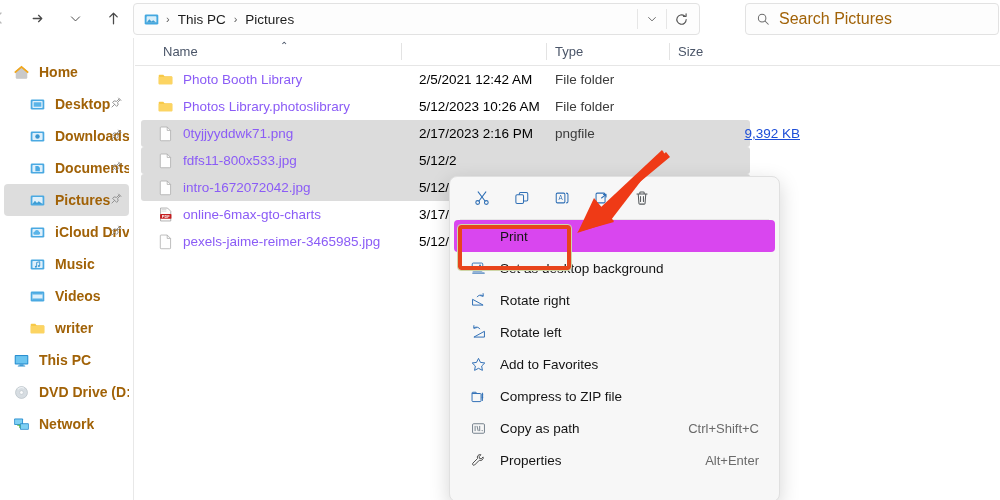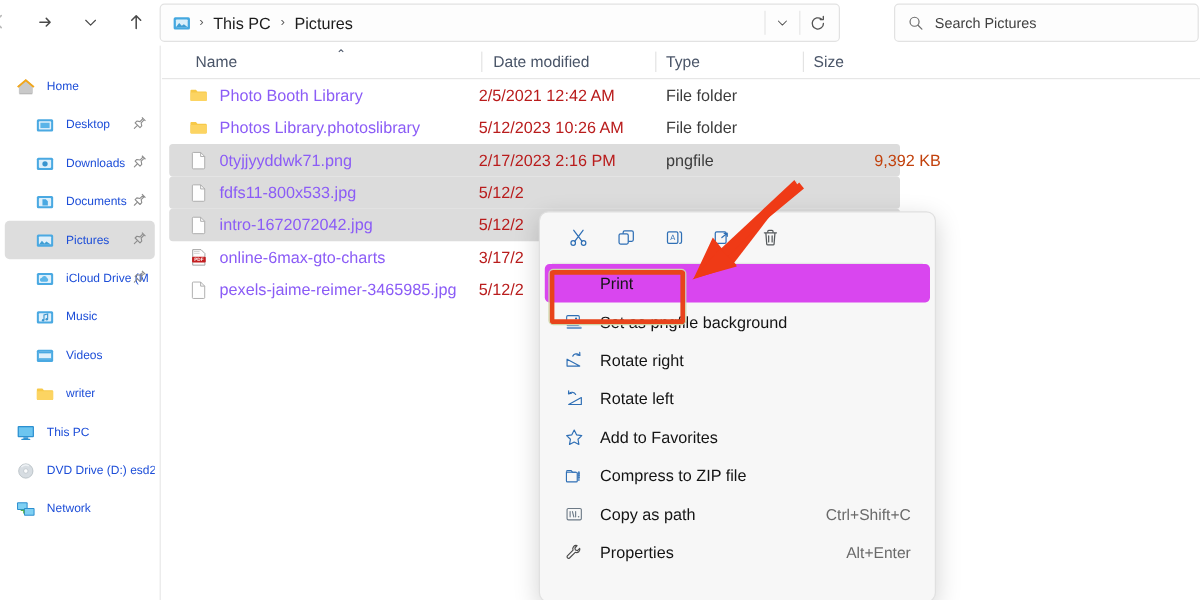--- a/index.html
+++ b/index.html
@@ -26,53 +26,53 @@
   .crumb{font-size:13.5px;color:#1d1d1d;padding:0 2px;white-space:nowrap;}
   .crumbsep{color:#5a5a5a;font-size:11px;padding:0 6px;display:flex;align-items:center;}
   .addr-right{margin-left:auto;display:flex;align-items:center;}
   .addr-btn{width:28px;height:28px;display:flex;align-items:center;justify-content:center;
             color:#555;}
   .addr-div{width:1px;height:20px;background:#e6e6e6;}
 
   .searchbox{position:absolute;left:745px;top:3px;width:252px;height:30px;
      background:#fdfdfd;border:1px solid #e2e2e2;border-radius:4px;display:flex;align-items:center;}
   .searchbox .sicon{margin-left:10px;display:flex;color:#6b6b6b;}
-  .searchbox .sph{margin-left:9px;font-size:12px;color:#404040;}
+  .searchbox .sph{margin-left:9px;font-size:16px;color:#a16207;}
 
   
   .sidebar{position:absolute;left:0;top:38px;width:134px;height:462px;background:#fff;
      border-right:1px solid #e8e8e8;padding-top:18px;box-sizing:border-box;}
   .navitem{position:relative;height:32px;display:flex;align-items:center;
      margin:0 4px;border-radius:4px;padding-left:8px;box-sizing:border-box;}
   .navitem.indent{padding-left:24px;}
   .navitem.sel{background:#dddddd;}
   .navitem .ico{width:18px;height:18px;flex:0 0 18px;display:flex;align-items:center;justify-content:center;}
-  .navitem .lbl{margin-left:9px;font-size:10px;color:#1d4ed8;white-space:nowrap;
-     overflow:hidden;}
+  .navitem .lbl{margin-left:9px;font-size:14px;color:#a16207;white-space:nowrap;
+     overflow:hidden;font-weight:bold;}
   .pin{position:absolute;right:6px;top:50%;transform:translateY(-50%);color:#8d8d8d;}
 
   
   .pane{position:absolute;left:135px;top:38px;width:865px;height:462px;background:#fff;}
   .colhead{position:relative;height:27px;border-bottom:1px solid #e6e6e6;}
   .col{position:absolute;top:0;height:27px;display:flex;align-items:center;
        font-size:13px;color:#4a5568;}
   .colsep{position:absolute;top:5px;width:1px;height:17px;background:#e3e3e3;}
   .sortcaret{position:absolute;top:2px;color:#4a5568;font-size:10px;}
 
   .rows{position:relative;}
   .row{position:relative;height:27px;}
   .row .hl{position:absolute;left:6px;top:0;width:609px;height:27px;border-radius:3px;}
   .row.selected .hl{background:#dcdcdc;}
   .cell{position:absolute;top:0;height:27px;display:flex;align-items:center;font-size:13.5px;}
   .c-name{left:22px;color:#8b5cf6;}
   .c-name .fico{width:17px;flex:0 0 17px;display:flex;align-items:center;justify-content:center;}
   .c-name .ftxt{margin-left:9px;white-space:nowrap;}
-  .c-date{left:264px;color:#b91c1c;text-align:center;}
+  .c-date{left:284px;color:#000000;text-align:center;}
   .c-type{left:420px;color:#3c3c3c;}
-  .c-size{left:544px;width:105px;justify-content:flex-end;color:#c2410c;}
+  .c-size{left:560px;width:105px;justify-content:flex-end;color:#1d4ed8;text-decoration:underline;}
 
   
   .ctxmenu{position:absolute;left:449px;top:176px;width:329px;height:324px;
      background:#f7f7f7;border:1px solid #e0e0e0;border-radius:8px;
      box-shadow:0 6px 20px rgba(0,0,0,.17);overflow:hidden;}
   .ctxtools{height:42px;display:flex;align-items:center;padding-left:12px;gap:0px;}
   .ctxtool{width:40px;height:32px;display:flex;align-items:center;justify-content:center;
      color:#2f6fb5;border-radius:4px;}
   .ctxdiv{height:1px;background:#e6e6e6;margin:0 10px;}
   .ctxitem{position:relative;height:32px;display:flex;align-items:center;
@@ -306,21 +306,20 @@
         </span>
         <span class="lbl">Network</span>
       </div>
     </div>
 
   <div class="pane">
     <div class="colhead">
       <div class="col" style="left:28px;">Name</div>
       <div class="sortcaret" style="left:145px;">⌃</div>
       <div class="colsep" style="left:266px;"></div>
-      <div class="col" style="left:276px;">Date modified</div>
       <div class="colsep" style="left:411px;"></div>
       <div class="col" style="left:420px;">Type</div>
       <div class="colsep" style="left:534px;"></div>
       <div class="col" style="left:543px;">Size</div>
     </div>
     <div class="rows" id="filerows">
         <div class="row">
           <div class="hl"></div>
           <div class="cell c-name">
             <span class="fico">
@@ -475,21 +474,21 @@
         </div>
         <div class="ctxitem">
           <span class="mi">
             <svg width="17" height="17" viewBox="0 0 20 20">
               <rect x="2.6" y="3.6" width="12.4" height="9.4" rx="1.2" fill="none" stroke="#2f6fb5" stroke-width="1.1"></rect>
               <path d="M3.6 12 L6.8 8.2 L9 10.6 L11.2 8.2 L14 12 Z" fill="#2f6fb5"></path>
               <circle cx="11.8" cy="6.4" r="1.1" fill="#2f6fb5"></circle>
               <rect x="2.6" y="14.4" width="14.8" height="2.2" rx="1" fill="#2f6fb5" opacity=".65"></rect>
             </svg>
           </span>
-          <span class="ml">Set as pngfile background</span>
+          <span class="ml">Set as desktop background</span>
         </div>
         <div class="ctxitem">
           <span class="mi">
             <svg width="17" height="17" viewBox="0 0 20 20" fill="none" stroke="#2f6fb5" stroke-width="1.15">
               <path d="M3 15.4 h12.4 L3 8.6 Z" stroke-linejoin="round"></path>
               <path d="M8.6 5.6 A4 4 0 0 1 15 4.6" stroke-linecap="round"></path>
               <path d="M15.4 1.9 L15.6 5 L12.6 4.4" stroke-linejoin="round" stroke-linecap="round"></path>
             </svg>
           </span>
           <span class="ml">Rotate right</span>

